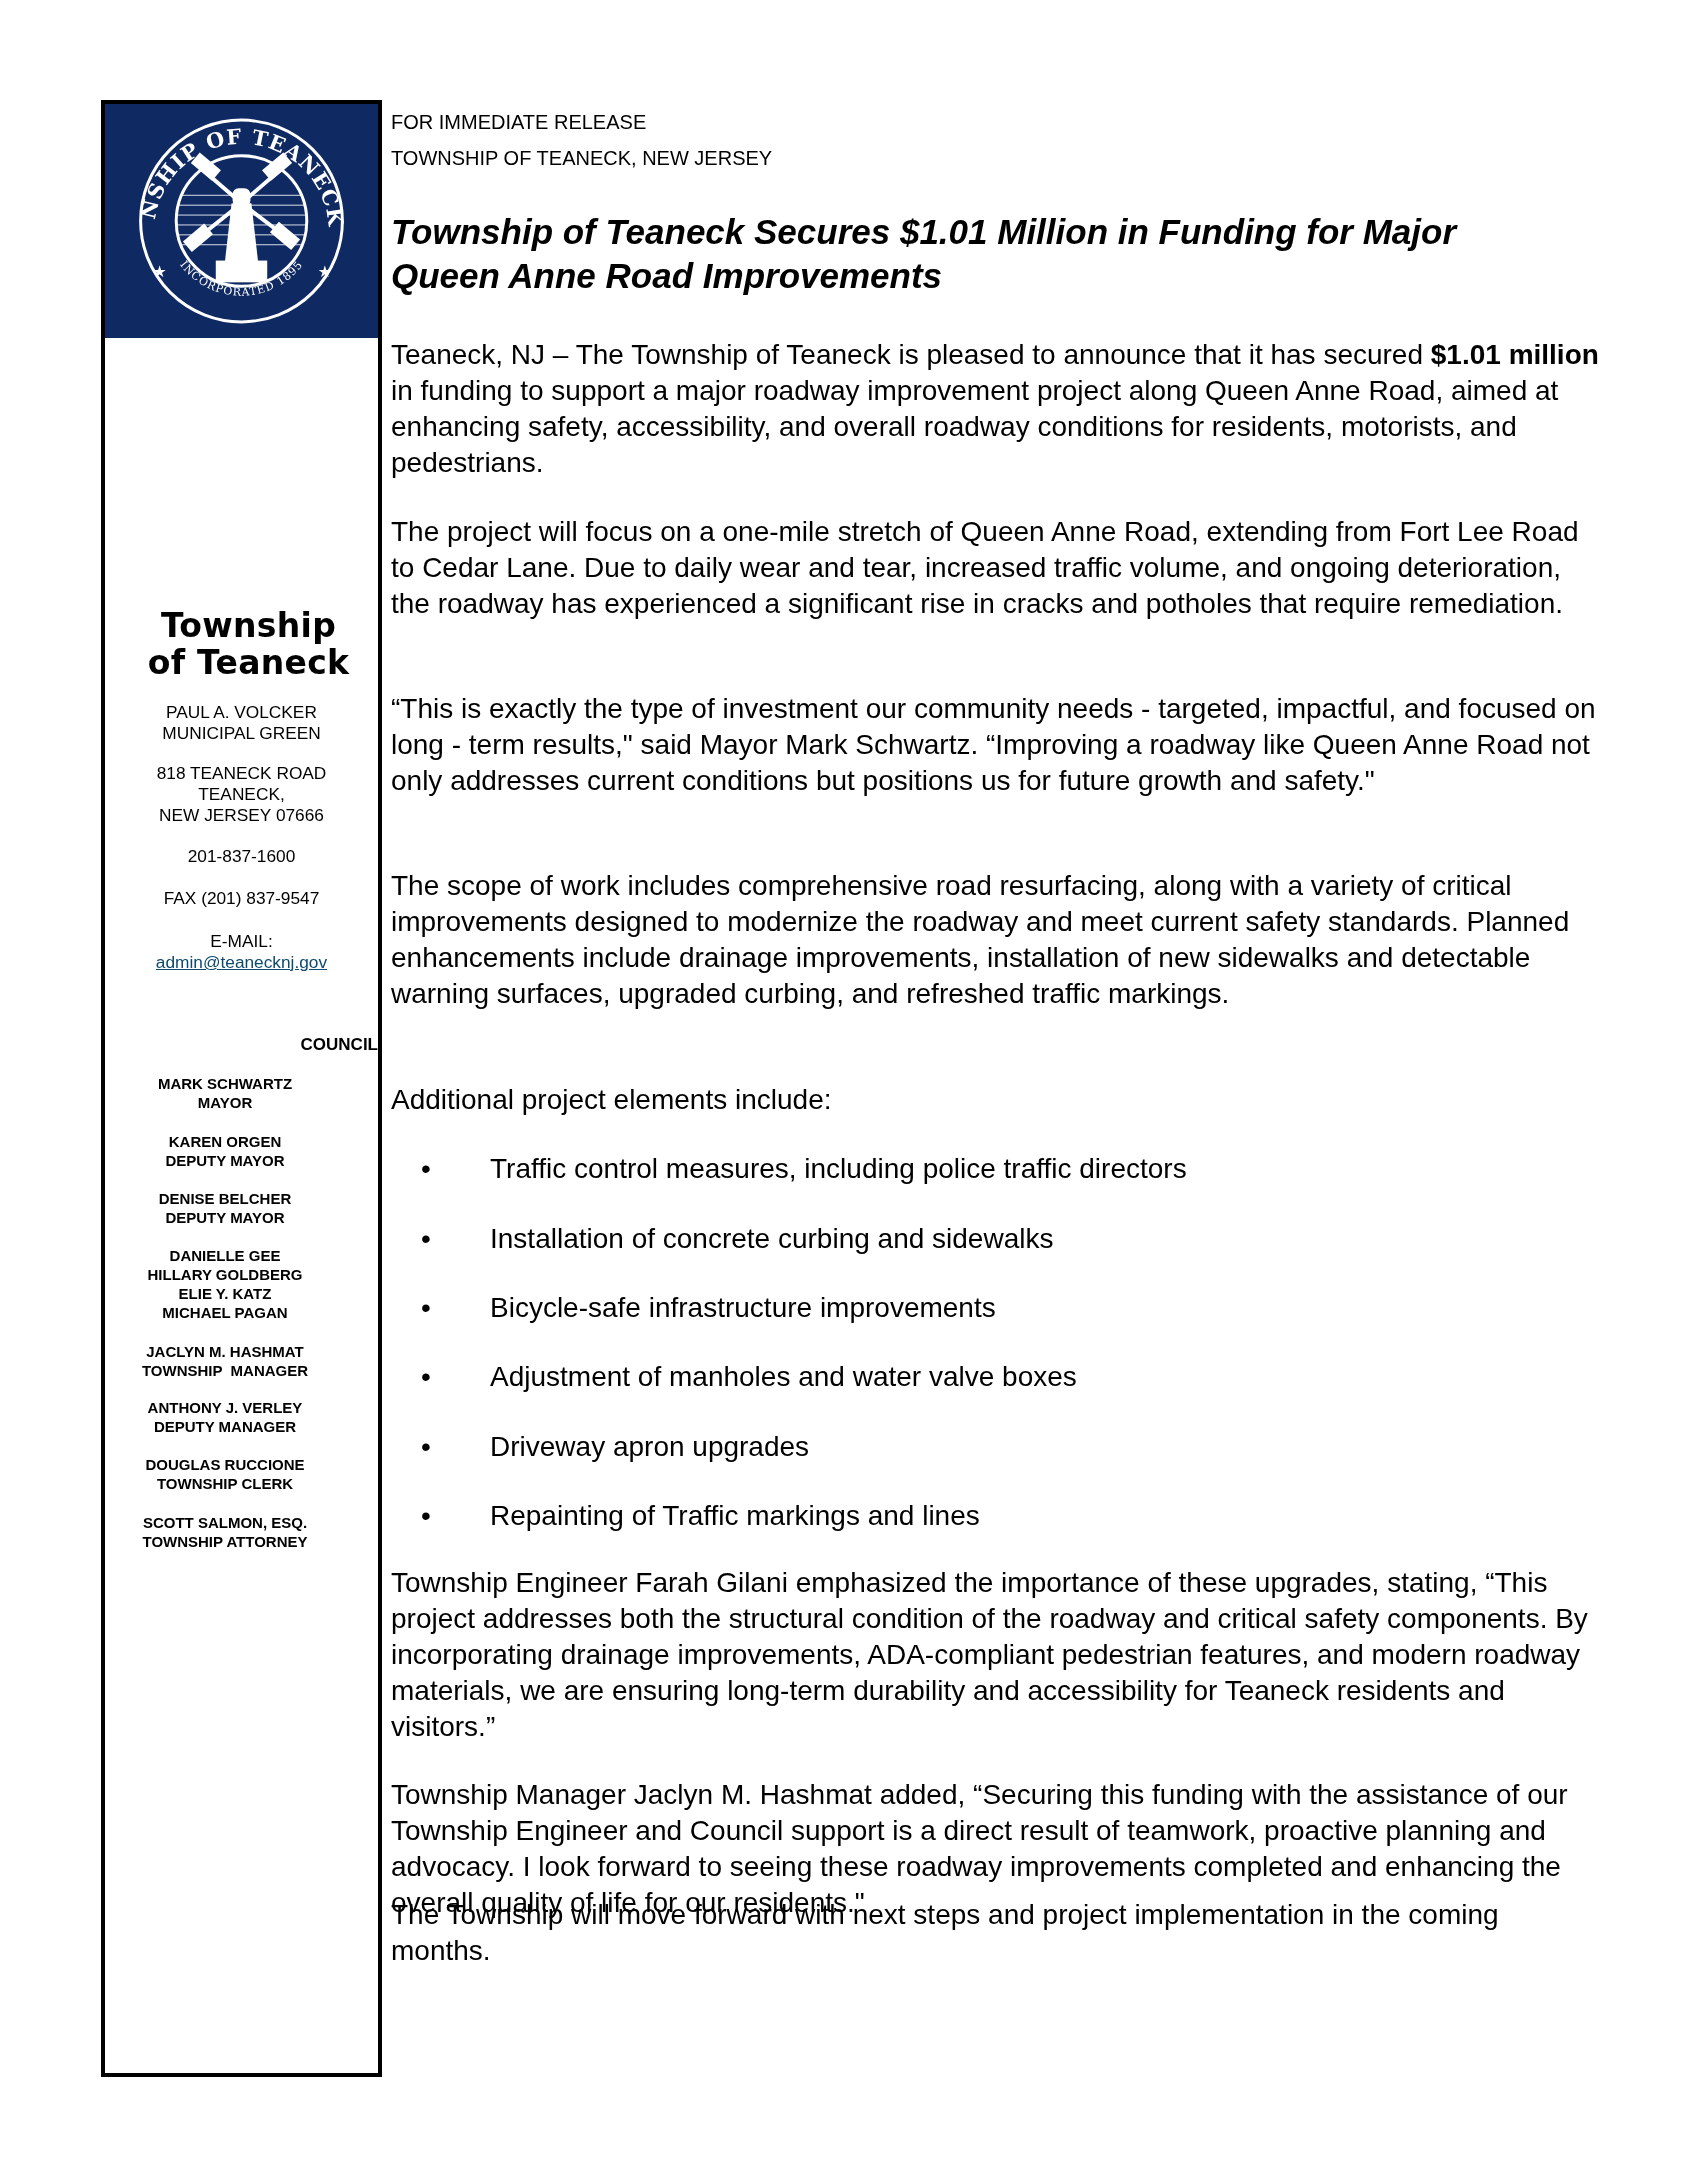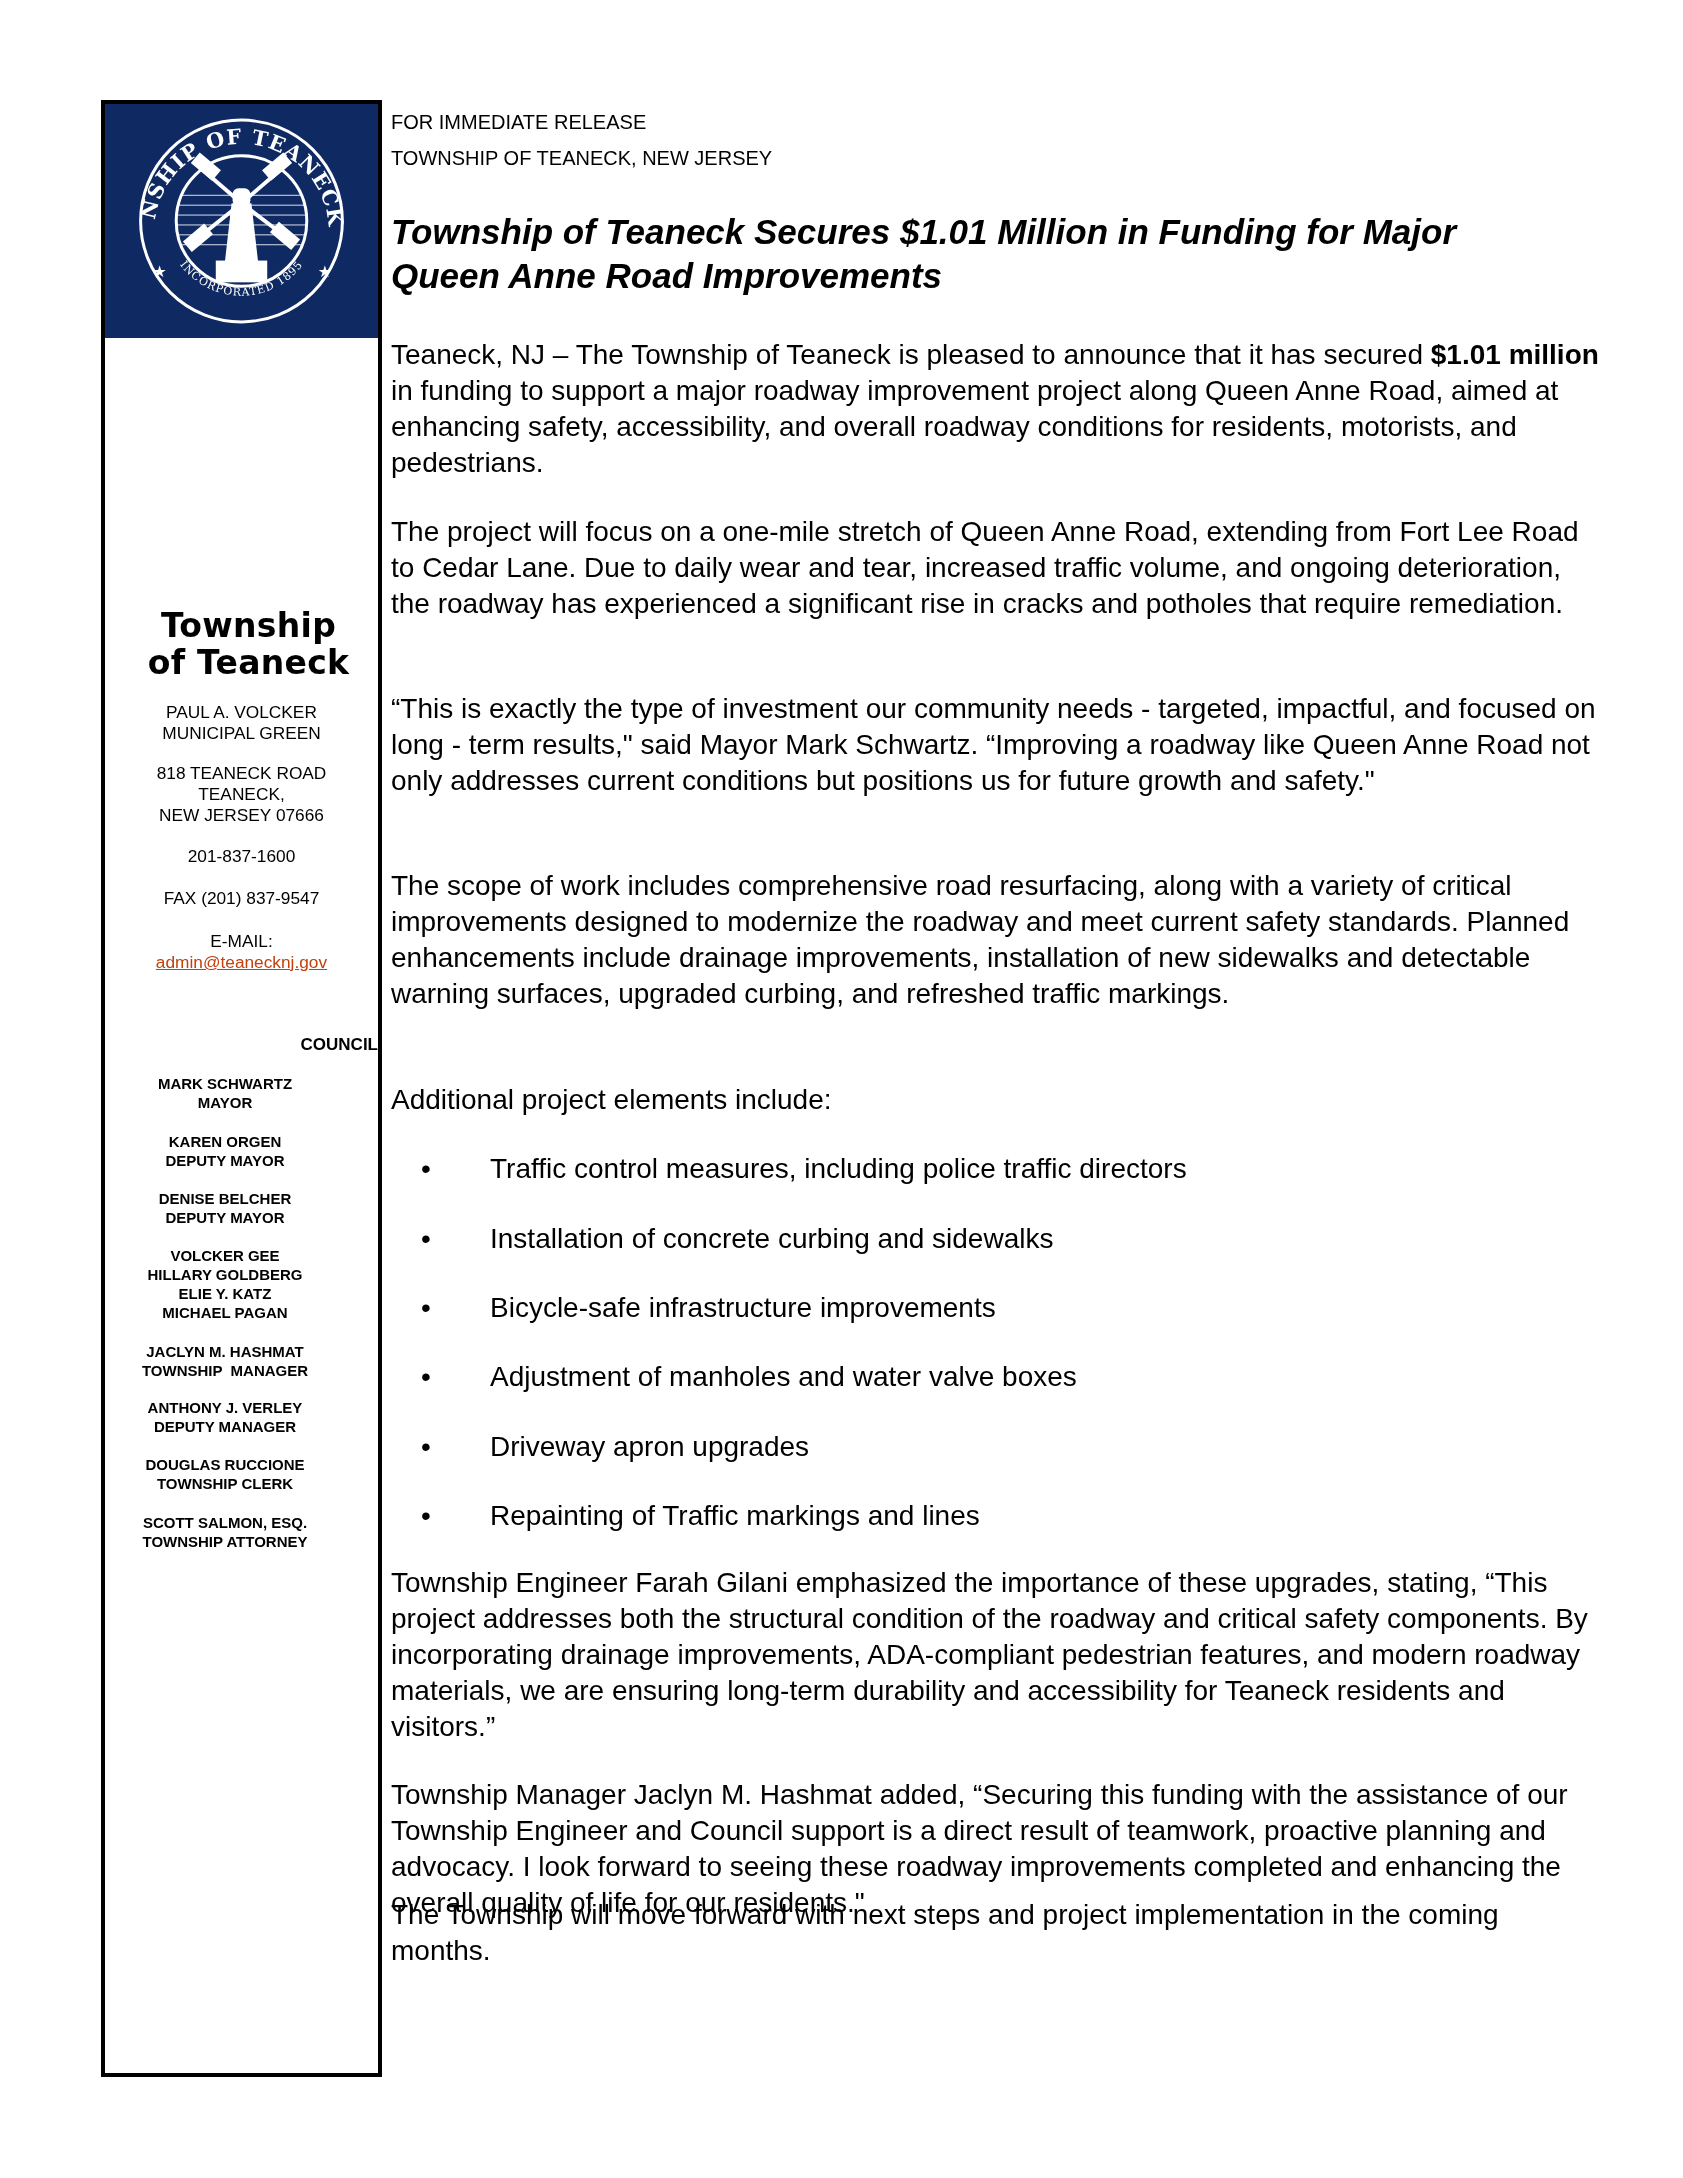--- a/index.html
+++ b/index.html
@@ -18,21 +18,21 @@
     .seal-block svg { position: absolute; left: 0; top: 0; }
     .wordmark {
       position: absolute; left: 0; top: 503px; width: 287px; text-align: center;
       font-family: "DejaVu Sans", sans-serif; font-weight: bold; font-size: 33px;
       line-height: 37px; letter-spacing: 0.3px;
     }
     .sb-block {
       position: absolute; left: 0; width: 273px; text-align: center;
       font-size: 17.3px; line-height: 21px;
     }
-    .sb-block a { color: #c2410c; text-decoration: underline; }
+    .sb-block a { color: #0c4a6e; text-decoration: underline; }
     .council-title {
       position: absolute; left: 0; width: 273px; text-align: right;
       font-weight: bold; font-size: 17px; line-height: 20px;
     }
     .council-member {
       position: absolute; left: 0; width: 240px; text-align: center;
       font-weight: bold; font-size: 15px; line-height: 19px;
     }
     .main { position: absolute; left: 391px; top: 0; width: 1208px; }
     .release { position: absolute; left: 0; font-size: 20px; line-height: 34px; }
@@ -129,21 +129,21 @@
   </div>
   <div class="council-member" style="top:1028px;">
     <div>KAREN ORGEN</div>
       <div>DEPUTY MAYOR</div>
   </div>
   <div class="council-member" style="top:1085px;">
     <div>DENISE BELCHER</div>
       <div>DEPUTY MAYOR</div>
   </div>
   <div class="council-member" style="top:1142px;">
-    <div>VOLCKER GEE</div>
+    <div>DANIELLE GEE</div>
       <div>HILLARY GOLDBERG</div>
     <div>ELIE Y. KATZ</div>
       <div>MICHAEL PAGAN</div>
   </div>
   <div class="council-member" style="top:1238px;">
     <div>JACLYN M. HASHMAT</div>
       <div style="white-space:pre;">TOWNSHIP  MANAGER</div>
   </div>
   <div class="council-member" style="top:1294px;">
     <div>ANTHONY J. VERLEY</div>

